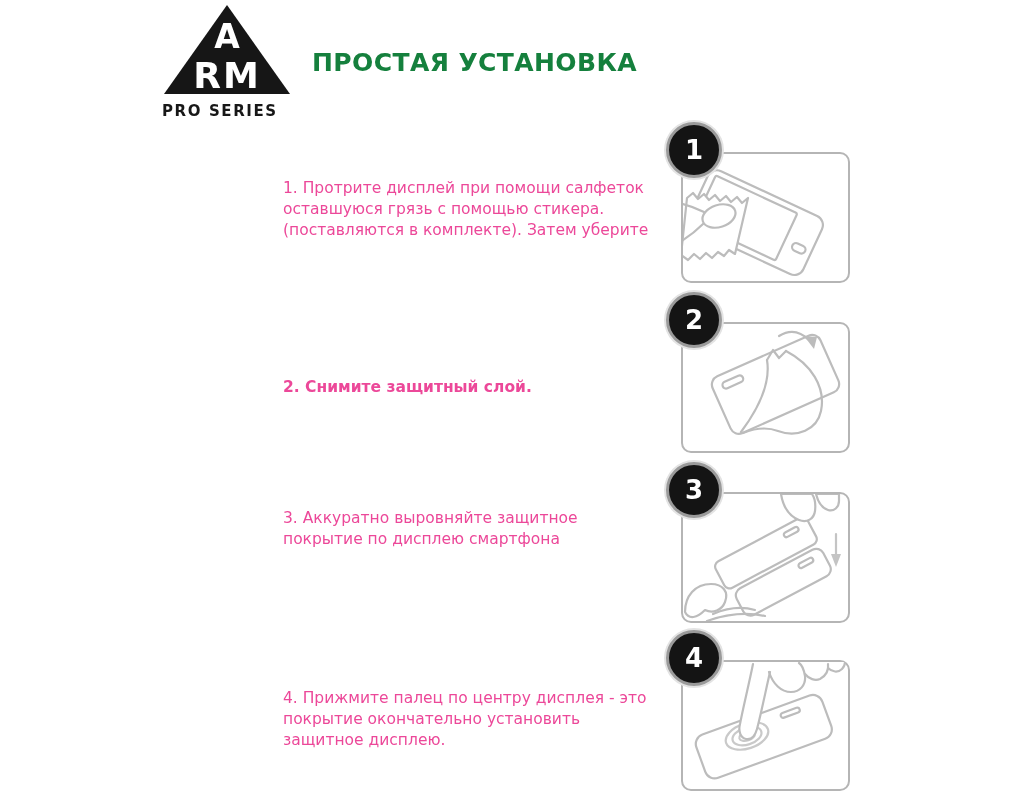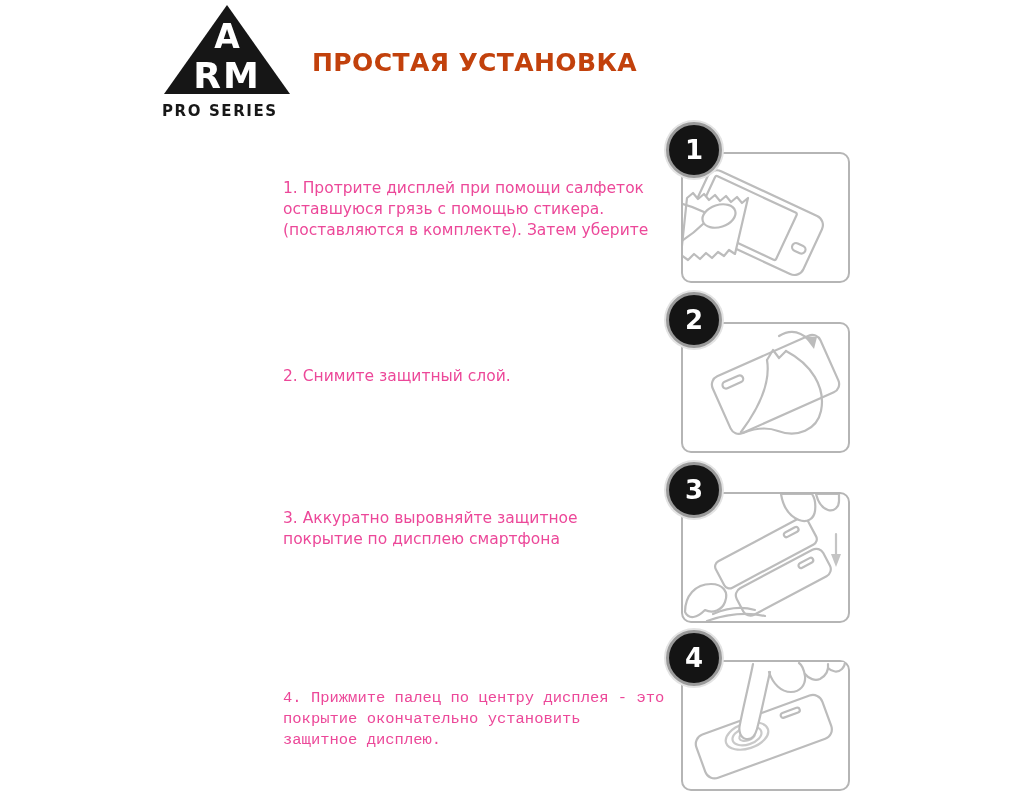--- a/index.html
+++ b/index.html
@@ -6,29 +6,29 @@
   #page{position:relative;width:1024px;height:800px;background:#ffffff;overflow:hidden;
         font-family:"DejaVu Sans","Liberation Sans",sans-serif;color:#3e3e3e;}
 
   
   .logo{position:absolute;left:162px;top:4px;width:130px;}
   .logo-sub{margin-top:2px;font-size:15px;font-weight:700;
             letter-spacing:1.6px;color:#171717;white-space:nowrap;}
 
   
   .page-title{position:absolute;left:312px;top:48px;font-size:25px;font-weight:800;
-              letter-spacing:.4px;color:#c2410c;white-space:nowrap;}
+              letter-spacing:.4px;color:#15803d;white-space:nowrap;}
 
   
   .step-text{position:absolute;left:283px;font-size:15.5px;line-height:21px;color:#ec4899;}
   .step-text div{white-space:nowrap;}
   #step1-text{top:178px;}
-  #step2-text{top:366px;}
+  #step2-text{top:377px;font-weight:bold;}
   #step3-text{top:508px;}
-  #step4-text{top:688px;font-family:Liberation Mono, monospace;}
+  #step4-text{top:688px;}
 
   
   .illus-box{position:absolute;left:681px;width:169px;height:131px;box-sizing:border-box;
              border:2px solid #b5b5b5;border-radius:10px;background:#ffffff;}
   #box1{top:152px;} #box2{top:322px;} #box3{top:492px;} #box4{top:660px;}
   .illus-box svg{position:absolute;left:0;top:0;}
 
   
   .badge{position:absolute;left:666px;width:50px;height:50px;box-sizing:content-box;
          background:#141414;border:3px solid #9a9a9a;border-radius:50%;

